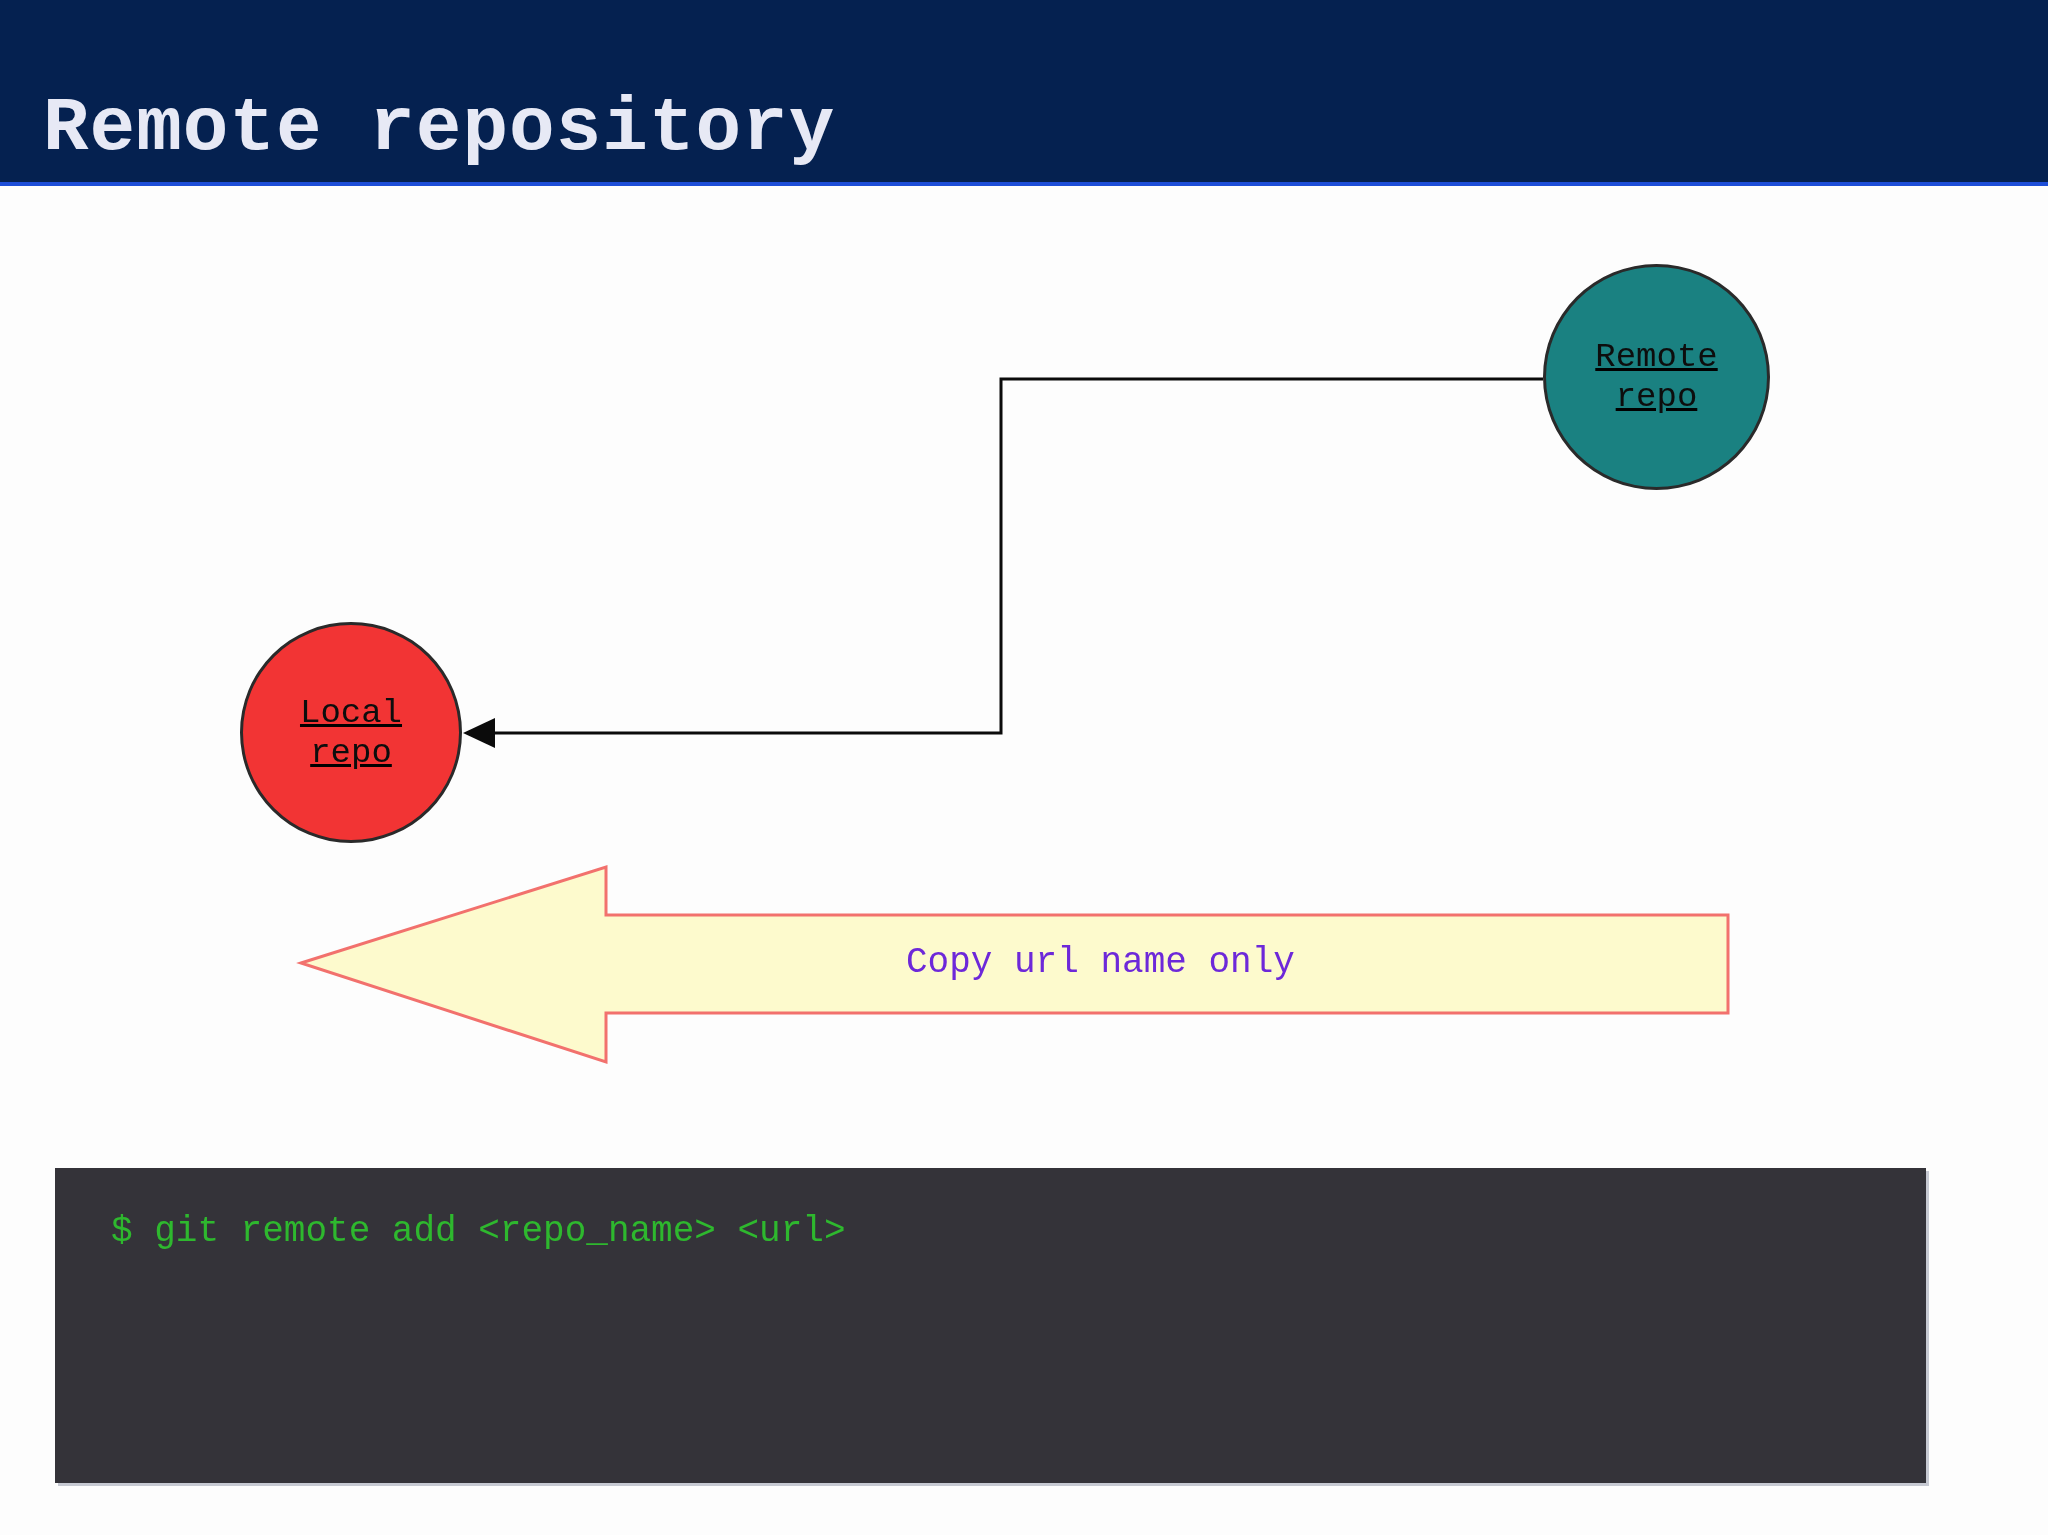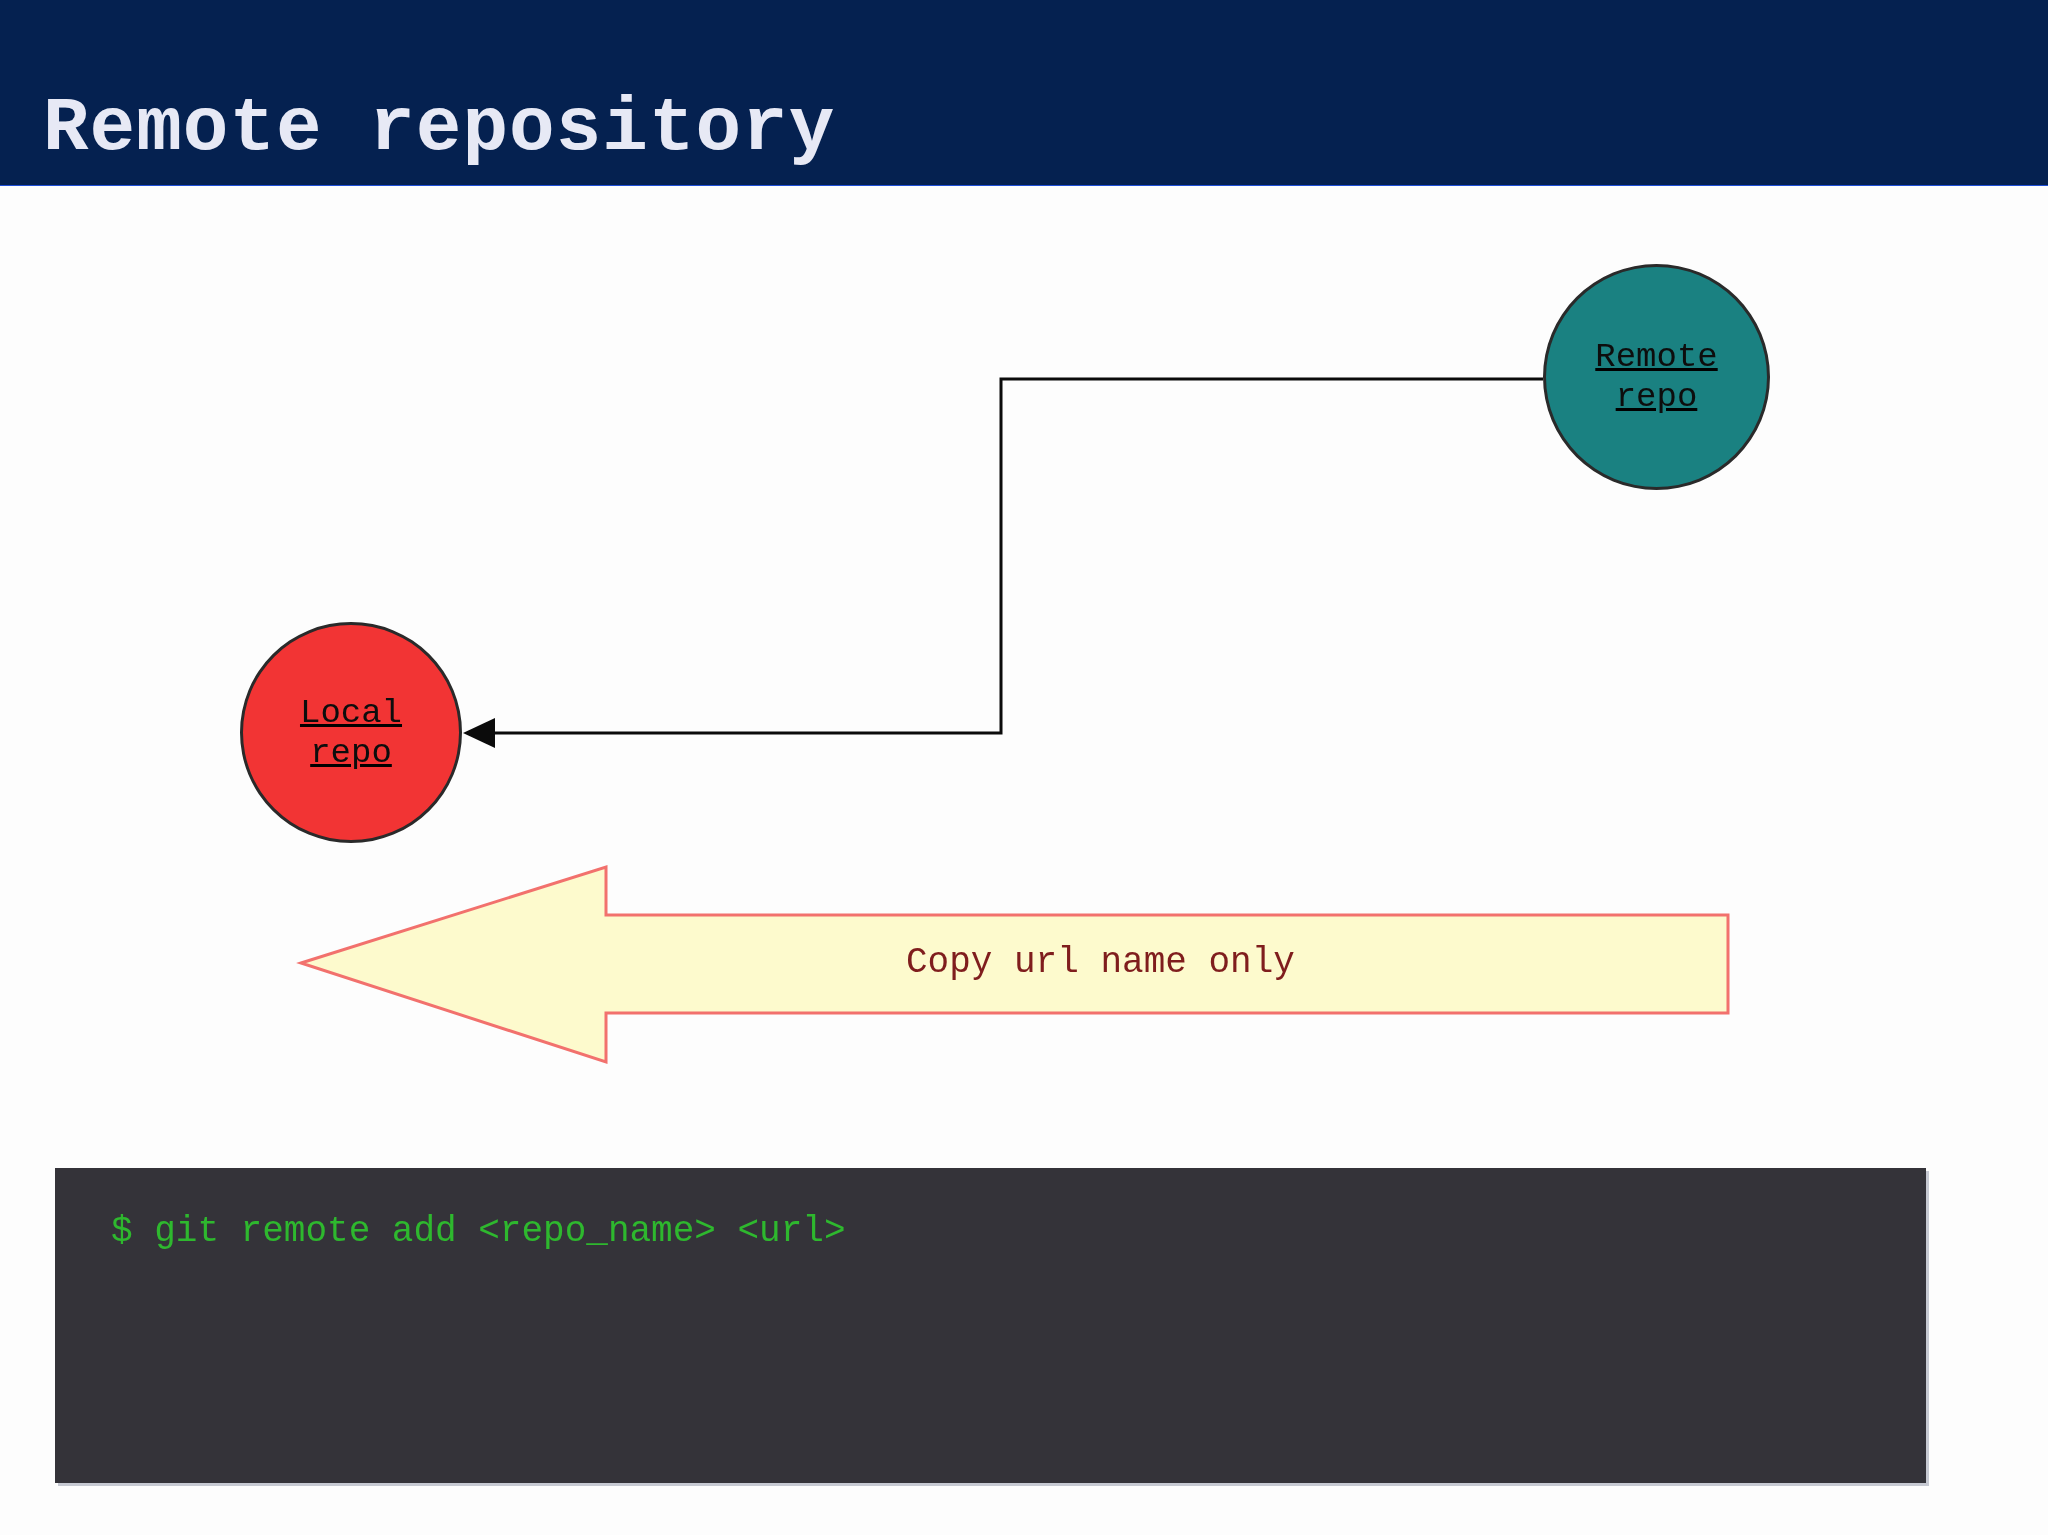--- a/index.html
+++ b/index.html
@@ -15,21 +15,21 @@
     position: relative;
     width: 2048px;
     height: 1535px;
   }
   
   .title-bar {
     position: absolute;
     left: 0; top: 0;
     width: 2048px;
     height: 186px;
-    border-bottom: 1px solid #1d4ed8;
+    border-bottom: 4px solid #1d4ed8;
     box-sizing: border-box;
   }
   .slide-title {
     position: absolute;
     left: 43px;
     top: 91px;
     margin: 0;
     font-size: 76px;
     line-height: 1;
     font-weight: bold;
@@ -115,19 +115,19 @@
   <div class="node-circle remote-node" style="background: rgb(26, 129, 129);">
     <span class="node-label">Remote
 repo</span>
   </div>
 
   <div class="node-circle local-node" style="background: rgb(242, 52, 52); justify-content: center;">
     <span class="node-label">Local
 repo</span>
   </div>
 
-  <div class="copy-arrow-label" style="color: #7f1d1d;">Copy url name only</div>
+  <div class="copy-arrow-label" style="color: #6d28d9;">Copy url name only</div>
 
   <div class="terminal-panel" style="background: rgb(52, 51, 57);">
     <div class="terminal-command" style="color: rgb(46, 184, 46);">$ git remote add &lt;repo_name&gt; &lt;url&gt;</div>
   </div>
 
 </div>
 
 </body></html>

